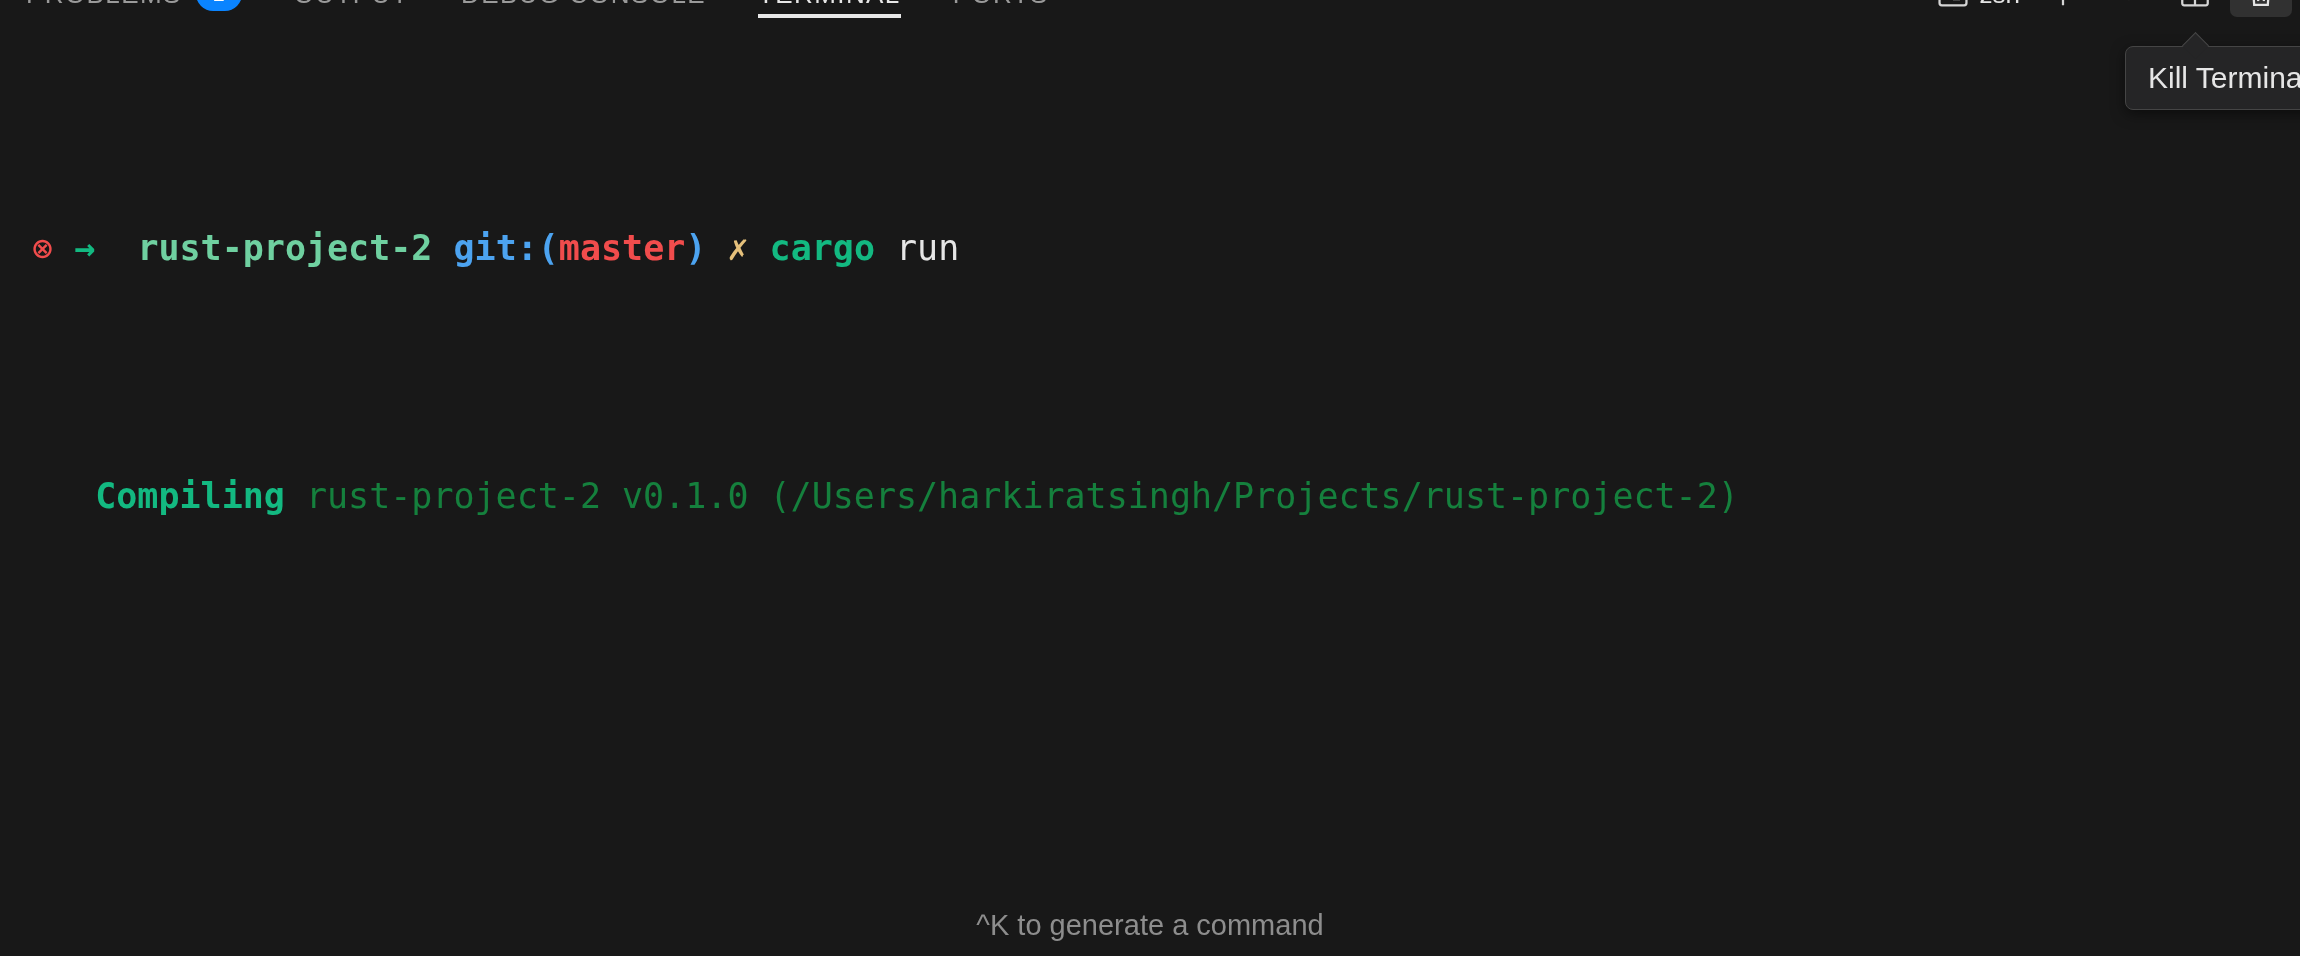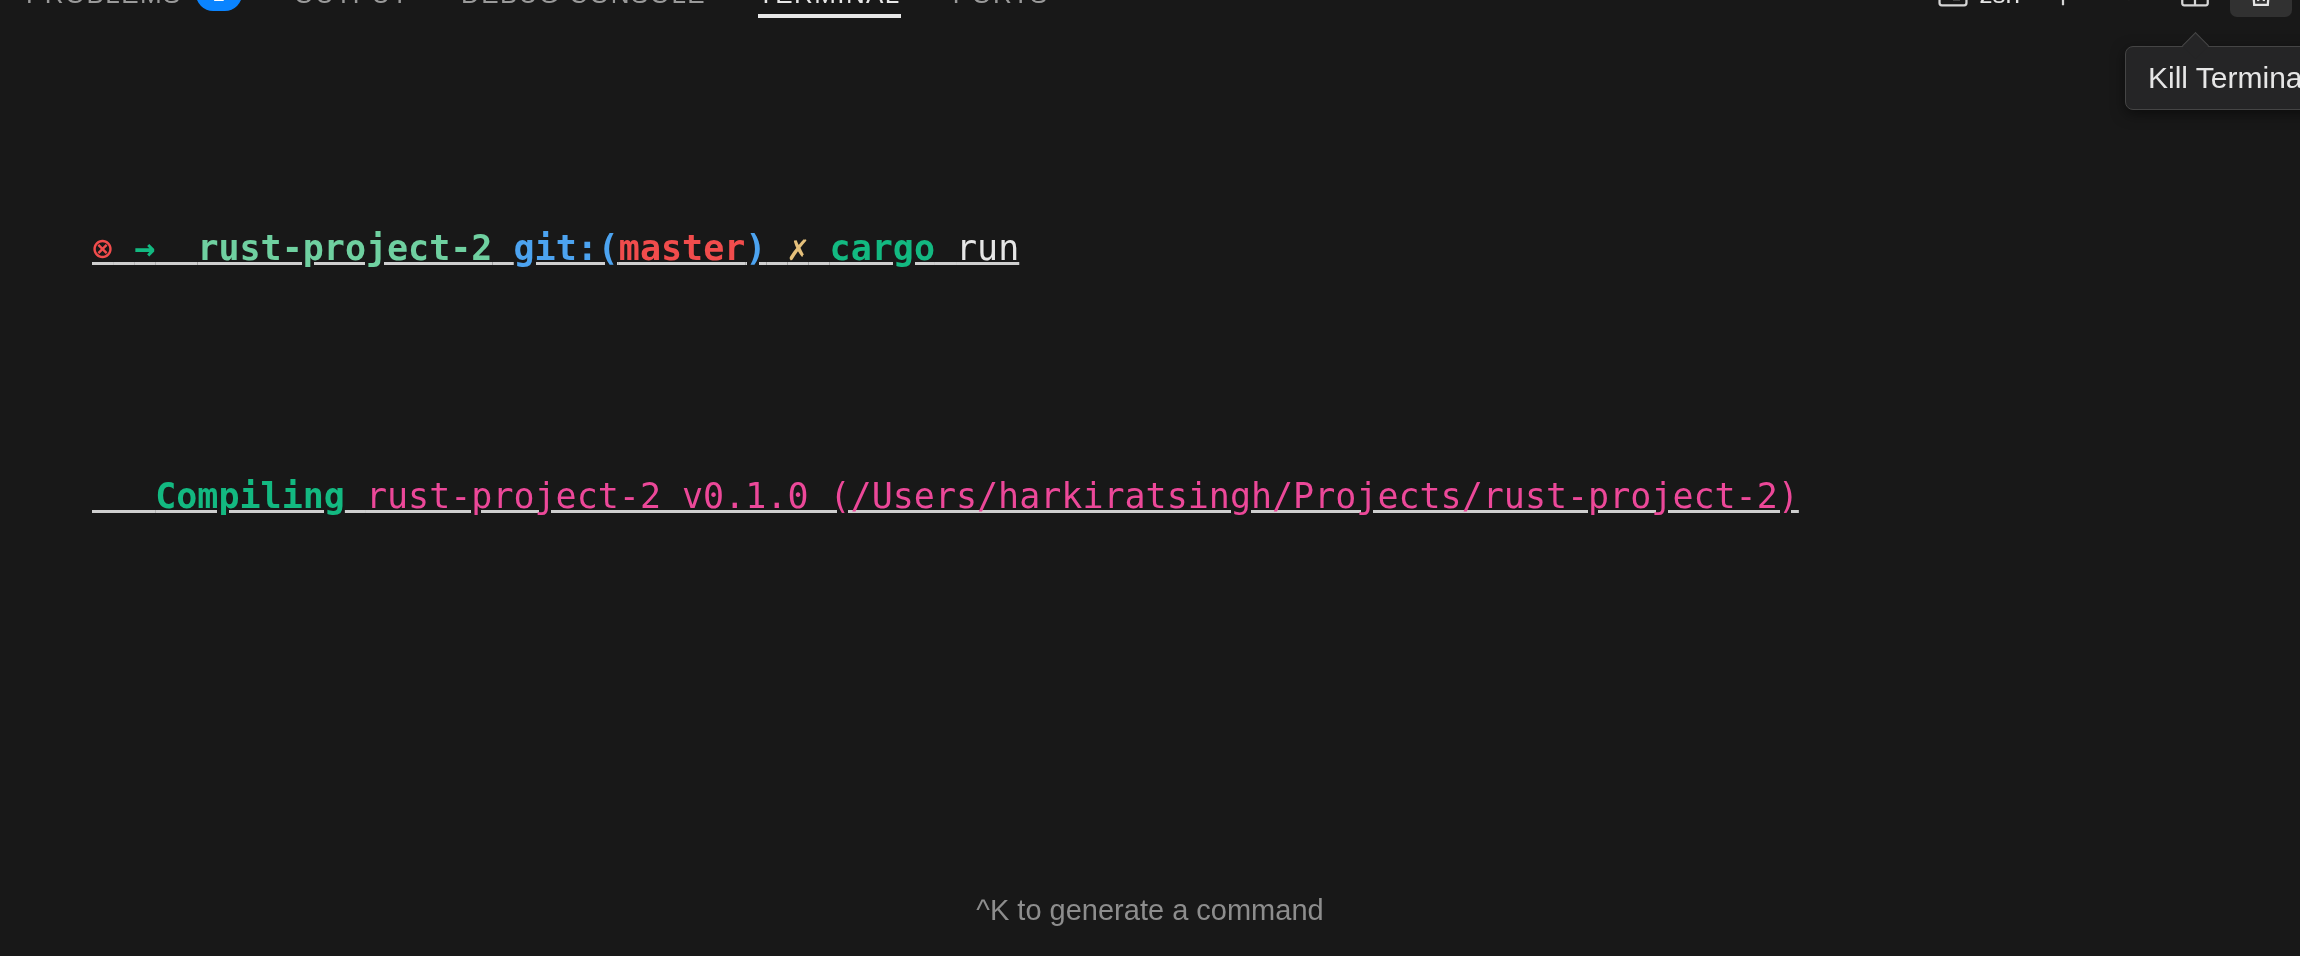--- a/index.html
+++ b/index.html
@@ -139,40 +139,41 @@
     width: 2300px;
     height: 870px;
     padding: 0;
     overflow: hidden;
     font-family: "DejaVu Sans Mono", monospace;
     font-size: 35px;
     line-height: 49.5px;
     white-space: pre;
     color: #cfcfcf;
   }
-  .ln { padding-left: 92px; height: 49.5px; text-decoration: underline; }
+  .ln { padding-left: 32px; height: 49.5px; }
 
   
   .c-red    { color: #f14c4c; }
   .c-green  { color: #6fd0a0; }
   .c-teal   { color: #13b981; }
   .c-bblue  { color: #4ca3f0; }
   .c-yellow { color: #e5c07b; }
   .c-white  { color: #e6e6e6; }
-  .c-grey   { color: #ec4899; }
+  .c-grey   { color: #15803d; }
   .b        { font-weight: bold; }
 
   
   #footer {
     position: absolute;
     bottom: 0;
     left: 0;
     width: 2300px;
     height: 62px;
     display: flex;
+    align-items: center;
     justify-content: center;
     background: #181818;
     font-family: "Liberation Sans", sans-serif;
     font-size: 29px;
     color: #8d8d8d;
   }
   svg { display: block; }
 </style>
 </head>
 <body>

